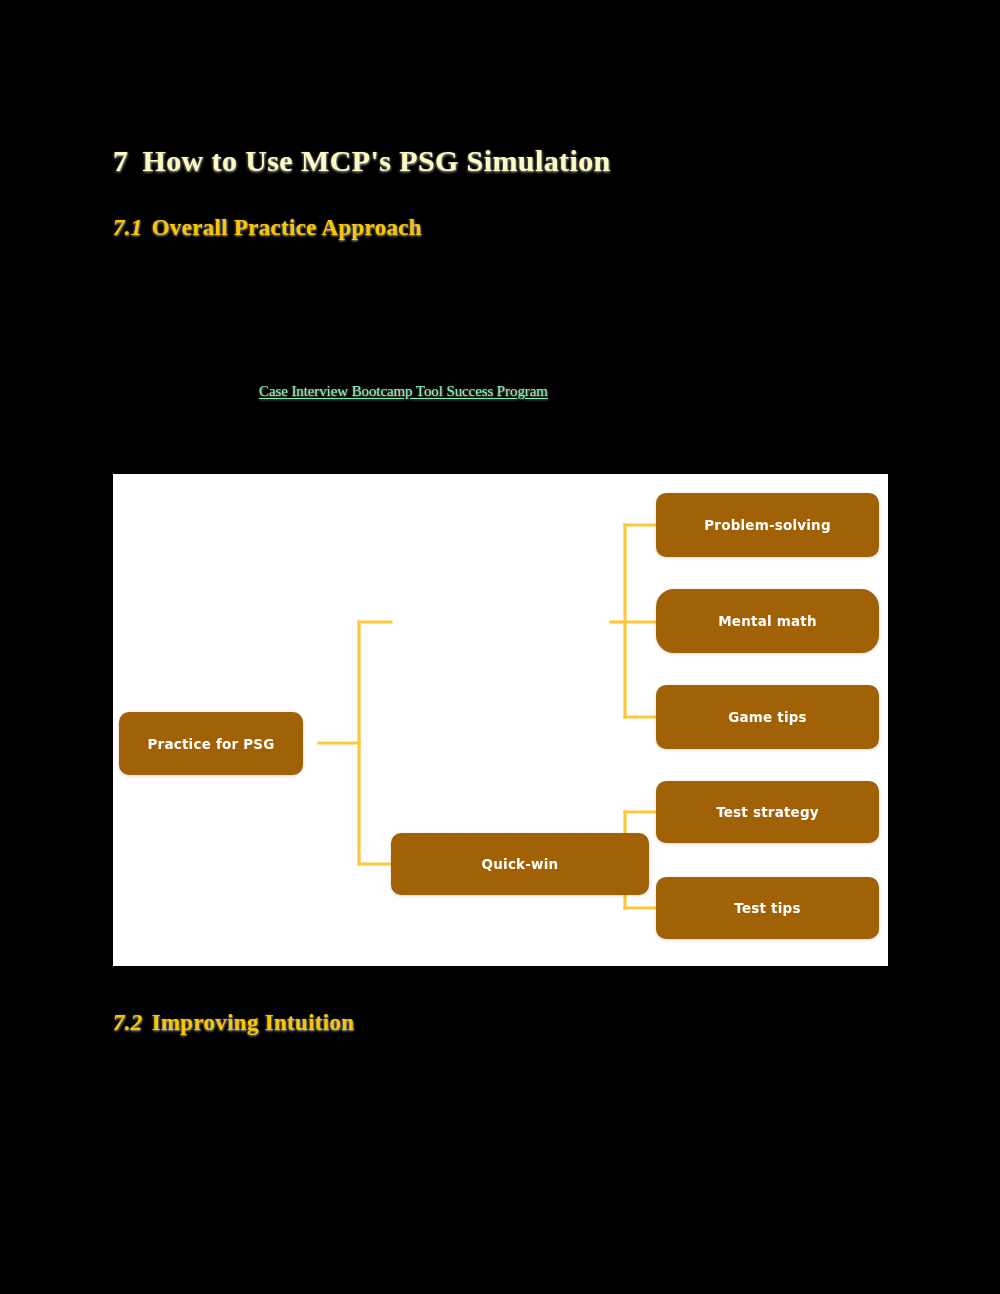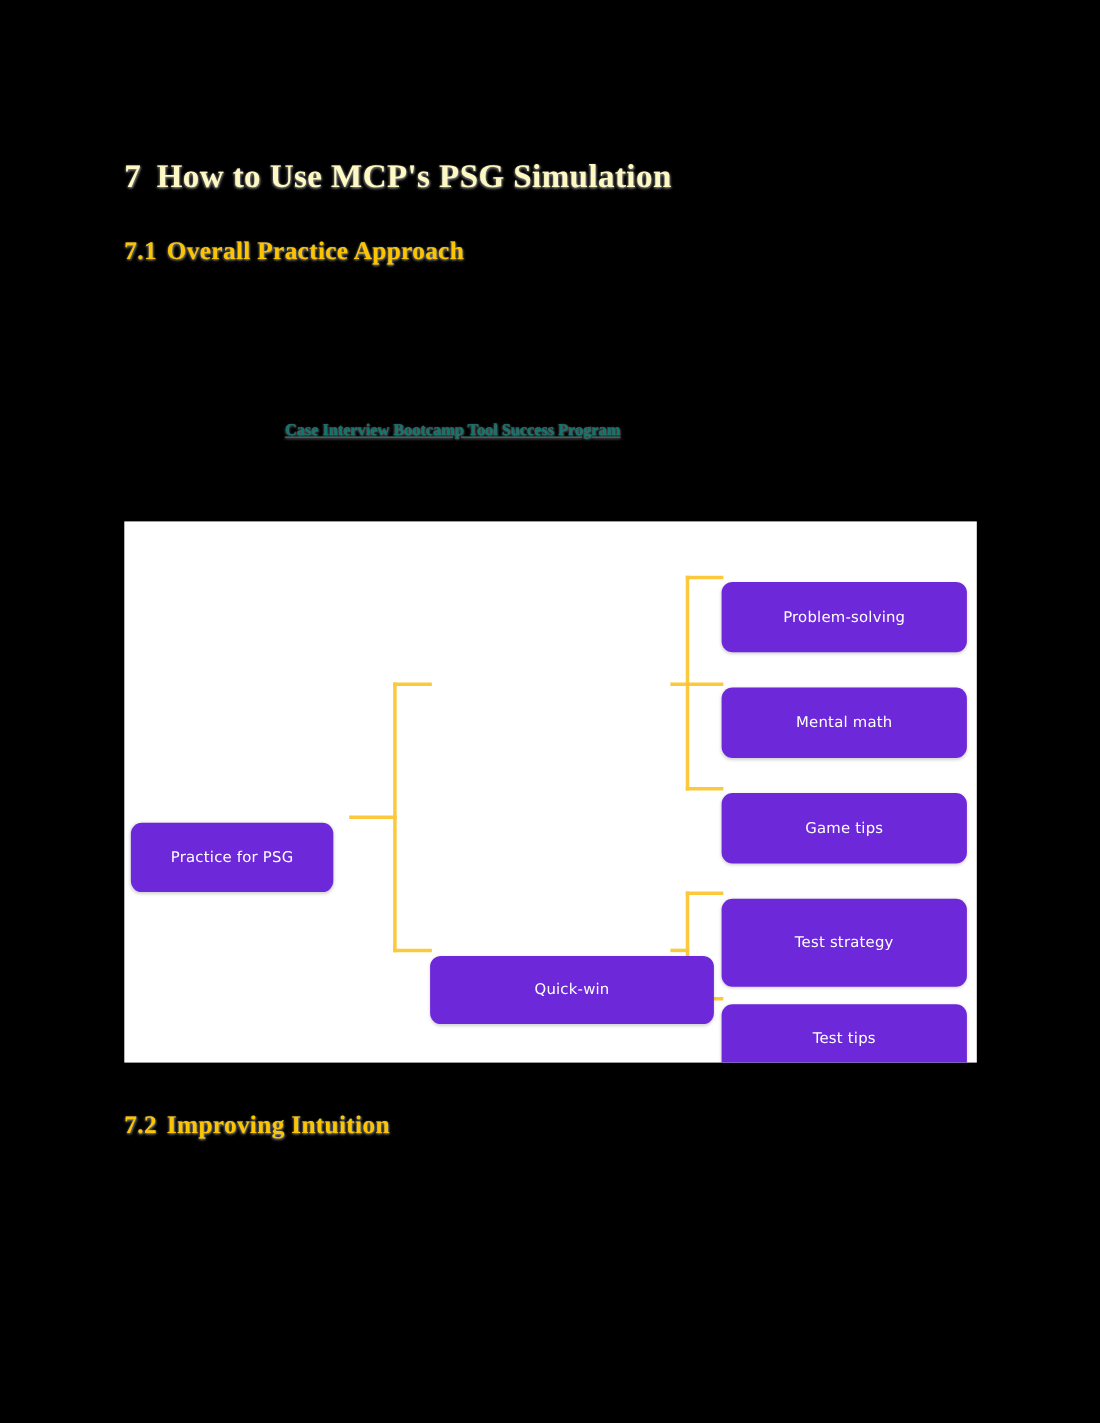--- a/index.html
+++ b/index.html
@@ -48,34 +48,34 @@
     font-size: 23px;
     letter-spacing: 0.3px;
     color: #fdc500;
     text-shadow:
        0 0 1px rgba(130,130,130,0.9),
        1px 1px 2px rgba(150,150,150,0.7),
       -1px 1px 2px rgba(120,120,120,0.5),
        0 2px 3px rgba(110,110,110,0.4);
     white-space: nowrap;
   }
-  .h2 .num { margin-right: 9px; }
+  .h2 .num { margin-right: 9px; font-style: italic; }
 
   #h2-approach { top: 196px; }
   #h2-intuition { top: 991px; }
 
   
   .doclink {
     position: absolute;
     left: 259px;
     top: 383px;
     font-family: "Liberation Serif", serif;
-    font-weight: bold;
+    font-weight: normal;
     font-size: 15px;
-    color: #0f766e;
+    color: #86efac;
     text-decoration: underline;
     text-underline-offset: 2px;
     white-space: nowrap;
     text-shadow:
        0 0 1px rgba(120,120,120,0.85),
        1px 1px 2px rgba(140,140,140,0.6),
       -1px 1px 2px rgba(110,110,110,0.45);
     letter-spacing: -0.1px;
   }
 
@@ -95,39 +95,38 @@
     top: 0;
     width: 775px;
     height: 492px;
   }
 
   .node {
     position: absolute;
     display: flex;
     align-items: center;
     justify-content: center;
-    background: #6d28d9;
+    background: #a16207;
     border-radius: 10px;
     color: #ffffff;
     font-family: "DejaVu Sans", sans-serif;
-    font-weight: normal;
+    font-weight: bold;
     font-size: 13.5px;
     letter-spacing: 0.2px;
     box-shadow: 0 1px 3px rgba(0,0,0,0.18);
     text-align: center;
     box-sizing: border-box;
-    margin-top: 36px;
   }
   .node.root   { left: 6px;   top: 238px; width: 184px; height: 63px; }
   .node.lvl2a  { left: 278px; top: 116px; width: 220px; height: 64px; }
   .node.lvl2b  { left: 278px; top: 359px; width: 258px; height: 62px; }
   .node.leaf1  { left: 543px; top: 19px;  width: 223px; height: 64px; }
-  .node.leaf2  { left: 543px; top: 115px; width: 223px; height: 64px; }
+  .node.leaf2  { left: 543px; top: 115px; width: 223px; height: 64px; border-radius: 18px; }
   .node.leaf3  { left: 543px; top: 211px; width: 223px; height: 64px; }
-  .node.leaf4  { left: 543px; top: 307px; width: 223px; height: 80px; }
+  .node.leaf4  { left: 543px; top: 307px; width: 223px; height: 62px; }
   .node.leaf5  { left: 543px; top: 403px; width: 223px; height: 62px; }
 </style>
 </head>
 <body>
 
 <div class="page">
 
   <h1 class="h1">
     <span class="num">7</span><span>How to Use MCP's PSG Simulation</span>
   </h1>

